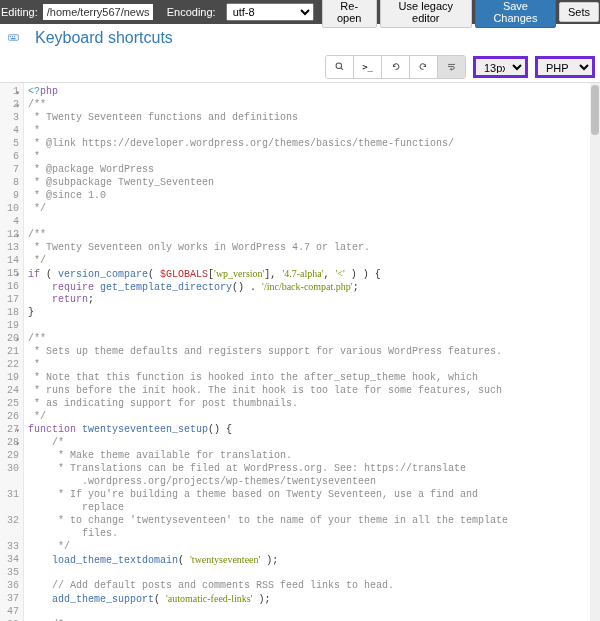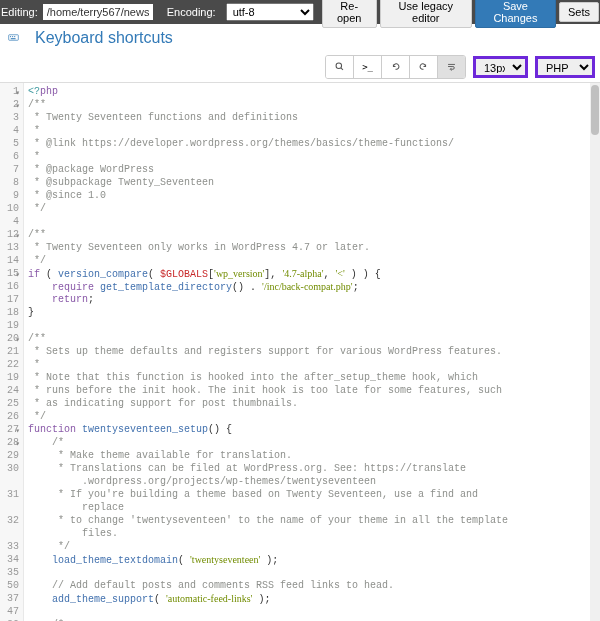--- a/index.html
+++ b/index.html
@@ -129,21 +129,21 @@
       <div class="ln">29</div>
       <div class="ln">30</div>
       <div class="ln"></div>
       <div class="ln">31</div>
       <div class="ln"></div>
       <div class="ln">32</div>
       <div class="ln"></div>
       <div class="ln">33</div>
       <div class="ln">34</div>
       <div class="ln">35</div>
-      <div class="ln">50</div>
+      <div class="ln">36</div>
       <div class="ln">37</div>
       <div class="ln">47</div>
       <div class="ln">39<span class="fold">▾</span></div>
     </div>
   <div class="code" id="code"><div class="line"><span class="op">&lt;?</span><span class="kw">php</span></div><div class="line"><span class="com">/**</span></div><div class="line"><span class="com"> * Twenty Seventeen functions and definitions</span></div><div class="line"><span class="com"> *</span></div><div class="line"><span class="com"> * @link https://developer.wordpress.org/themes/basics/theme-functions/</span></div><div class="line"><span class="com"> *</span></div><div class="line"><span class="com"> * @package WordPress</span></div><div class="line"><span class="com"> * @subpackage Twenty_Seventeen</span></div><div class="line"><span class="com"> * @since 1.0</span></div><div class="line"><span class="com"> */</span></div><div class="line">&nbsp;</div><div class="line"><span class="com">/**</span></div><div class="line"><span class="com"> * Twenty Seventeen only works in WordPress 4.7 or later.</span></div><div class="line"><span class="com"> */</span></div><div class="line"><span class="kw">if</span> ( <span class="fn">version_compare</span>( <span class="var">$GLOBALS</span>[<span class="str">'wp_version'</span>], <span class="str">'4.7-alpha'</span>, <span class="str">'&lt;'</span> ) ) {</div><div class="line">    <span class="kw">require</span> <span class="fn">get_template_directory</span>() . <span class="str">'/inc/back-compat.php'</span>;</div><div class="line">    <span class="kw">return</span>;</div><div class="line">}</div><div class="line">&nbsp;</div><div class="line"><span class="com">/**</span></div><div class="line"><span class="com"> * Sets up theme defaults and registers support for various WordPress features.</span></div><div class="line"><span class="com"> *</span></div><div class="line"><span class="com"> * Note that this function is hooked into the after_setup_theme hook, which</span></div><div class="line"><span class="com"> * runs before the init hook. The init hook is too late for some features, such</span></div><div class="line"><span class="com"> * as indicating support for post thumbnails.</span></div><div class="line"><span class="com"> */</span></div><div class="line"><span class="kw">function</span> <span class="fn">twentyseventeen_setup</span>() {</div><div class="line">    <span class="com">/*</span></div><div class="line"><span class="com">     * Make theme available for translation.</span></div><div class="line"><span class="com">     * Translations can be filed at WordPress.org. See: https://translate</span></div><div class="line"><span class="com">         .wordpress.org/projects/wp-themes/twentyseventeen</span></div><div class="line"><span class="com">     * If you're building a theme based on Twenty Seventeen, use a find and </span></div><div class="line"><span class="com">         replace</span></div><div class="line"><span class="com">     * to change 'twentyseventeen' to the name of your theme in all the template</span></div><div class="line"><span class="com">         files.</span></div><div class="line"><span class="com">     */</span></div><div class="line">    <span class="fn">load_theme_textdomain</span>( <span class="str">'twentyseventeen'</span> );</div><div class="line">&nbsp;</div><div class="line">    <span class="com">// Add default posts and comments RSS feed links to head.</span></div><div class="line">    <span class="fn">add_theme_support</span>( <span class="str">'automatic-feed-links'</span> );</div><div class="line">&nbsp;</div><div class="line">    <span class="com">/*</span></div></div>
   <div class="scrollbar-v">
     <div class="scrollbar-thumb"></div>
   </div>
 </div>
 

